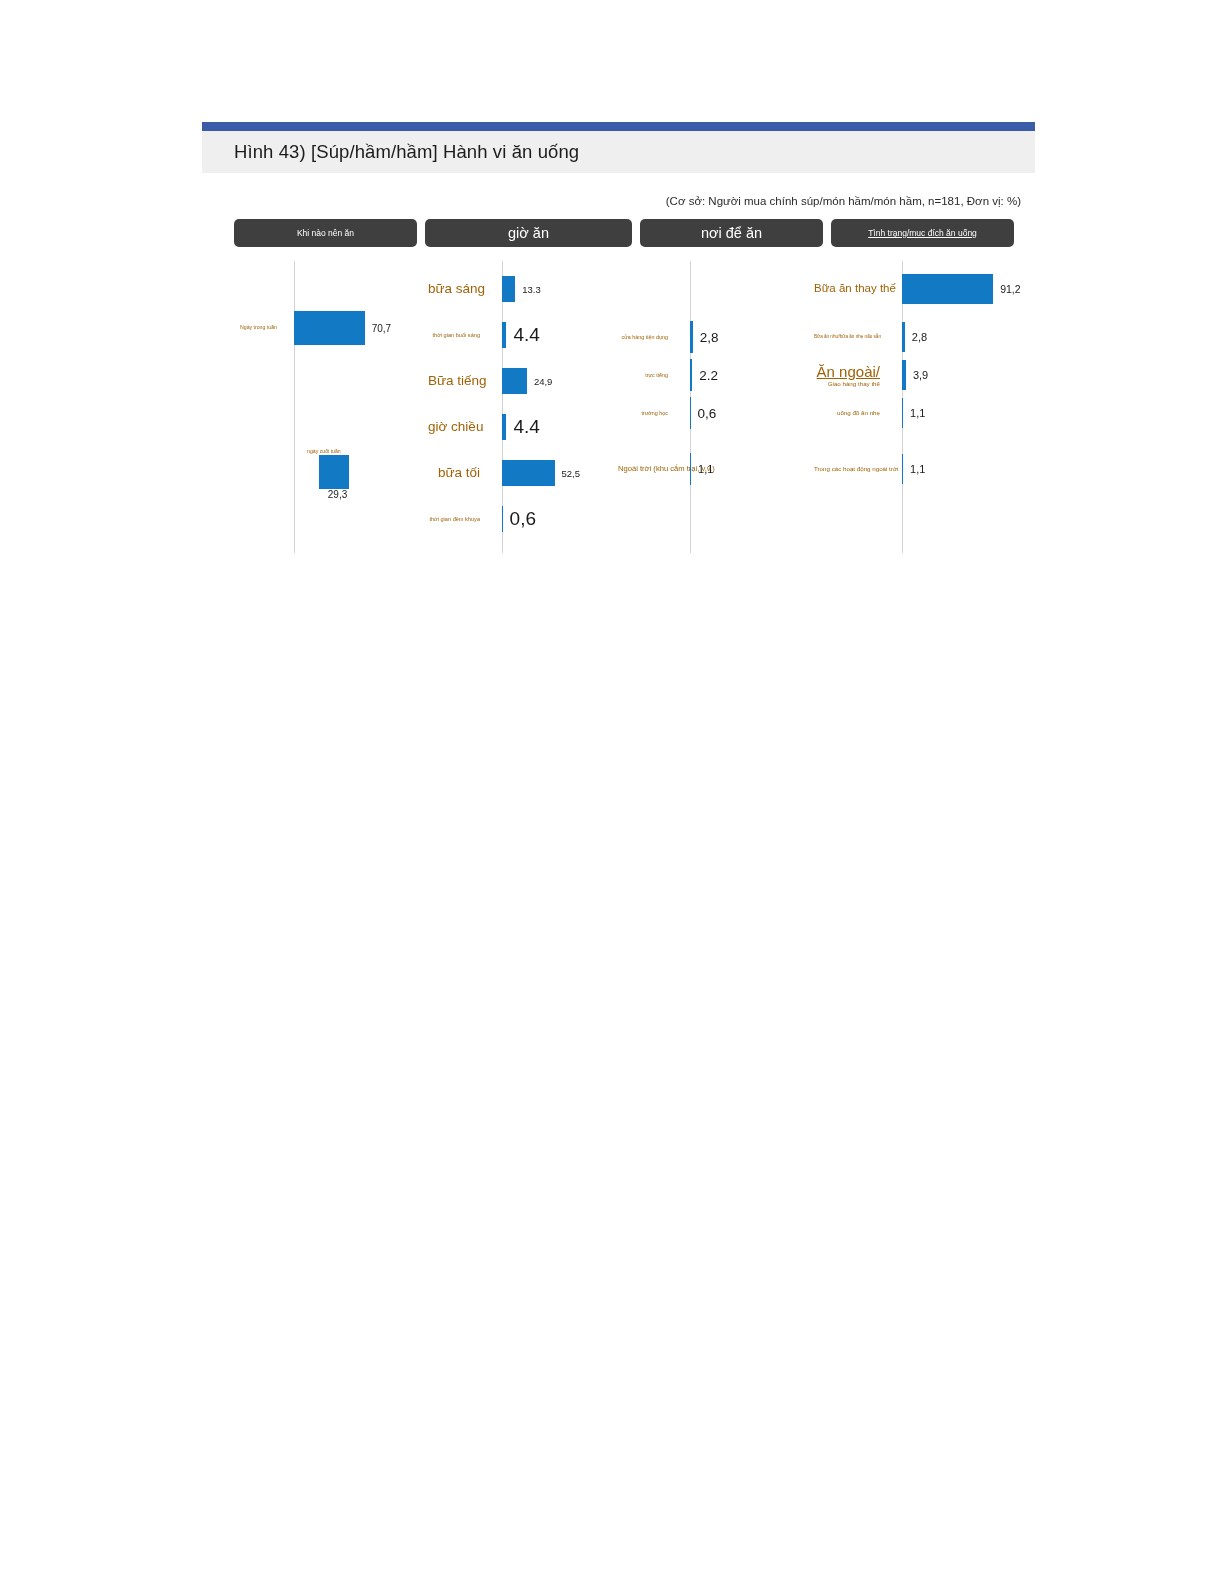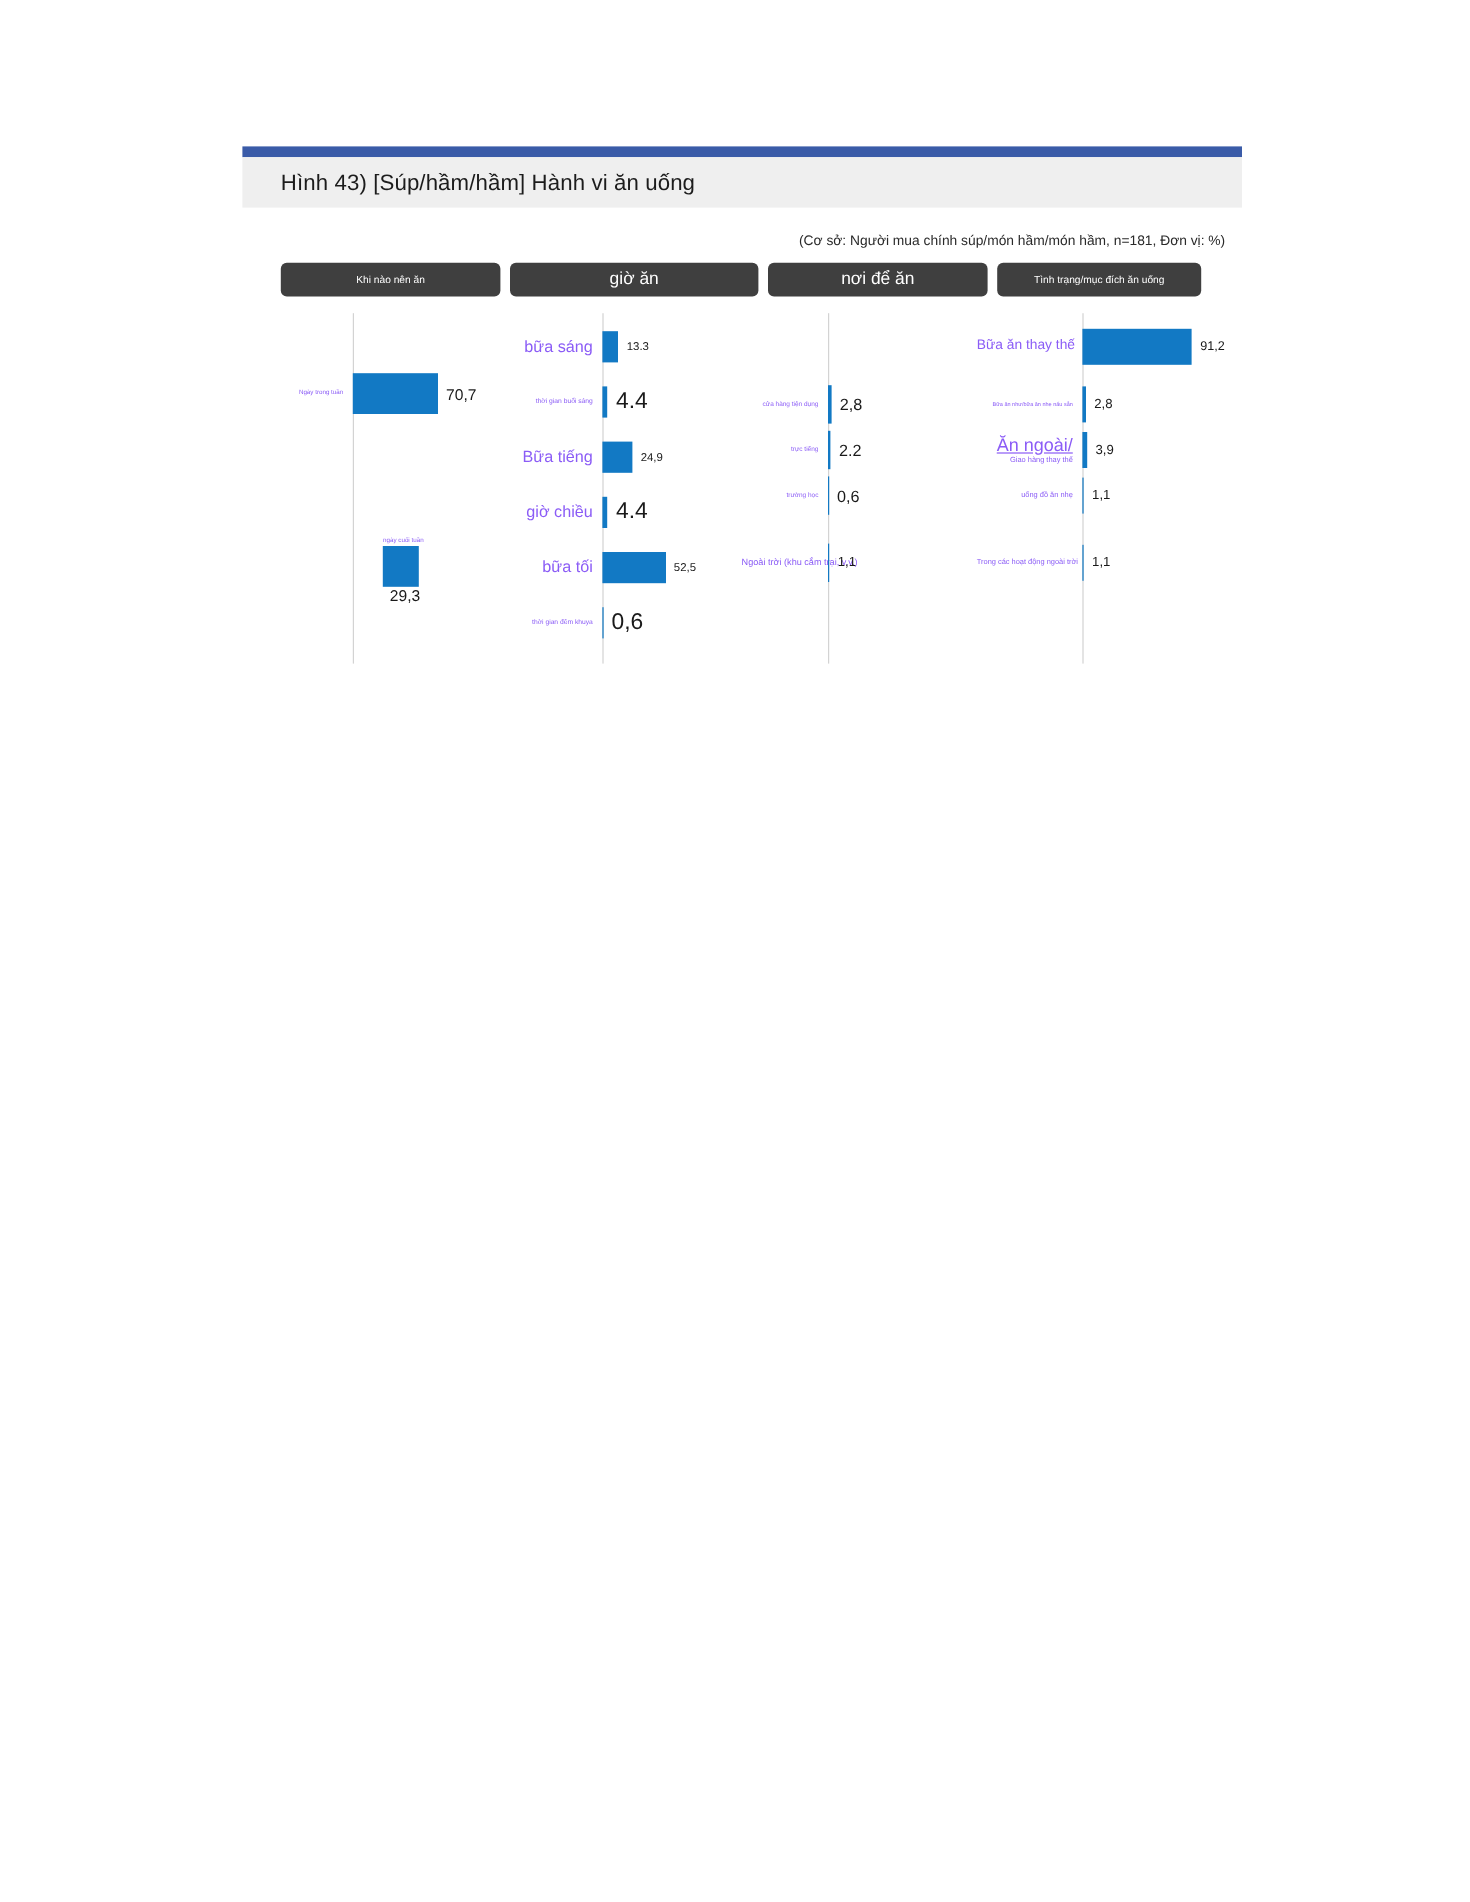--- a/index.html
+++ b/index.html
@@ -78,21 +78,21 @@
     box-sizing: border-box;
   }
   .tab-label { white-space: nowrap; }
 
   .tab.t0 { width: 183px; }
   .tab.t0 .tab-label { font-size: 8.5px; }
   .tab.t1 { width: 207px; }
   .tab.t1 .tab-label { font-size: 14.5px; }
   .tab.t2 { width: 183px; }
   .tab.t2 .tab-label { font-size: 14.5px; }
-  .tab.t3 { width: 170px; }
+  .tab.t3 { width: 183px; text-decoration: underline; }
   .tab.t3 .tab-label { font-size: 8.5px; }
 
   
   .charts {
     position: relative;
     margin-top: 14px;
     height: 292px;
     padding-left: 38px;
     box-sizing: border-box;
     display: flex;
@@ -116,42 +116,42 @@
     position: absolute;
     height: 40px;
     display: flex;
     align-items: center;
     box-sizing: border-box;
   }
   .cat {
     text-align: right;
     line-height: 1.15;
     white-space: nowrap;
-    padding-right: 8px;
-    box-sizing: border-box;
-    color: #8b5cf6;
+    padding-right: 22px;
+    box-sizing: border-box;
+    color: #a16207;
   }
   .bar {
     background: #1279c4;
     height: 100%;
     flex: none;
   }
   .val {
     padding-left: 7px;
     white-space: nowrap;
     color: #1a1a1a;
   }
 
   
   .p1 { width: 188px; }
   .p1 .axis { left: 54px; }
   .p1 .row { left: 0; width: 188px; }
   .p1 .cat { width: 54px; font-size: 5.2px; }
   .p1 .bar { height: 34px; }
-  .p1 .val { font-size: 13px; }
+  .p1 .val { font-size: 10px; }
   .p1 .r0 { top: 47px; }
   .p1 .r1 { top: 188px; flex-direction: column; }
 
   
   .p2 { width: 190px; }
   .p2 .axis { left: 74px; }
   .p2 .row { left: 0; width: 190px; }
   .p2 .cat { width: 74px; }
   .p2 .bar { height: 26px; }
   .p2 .r0 { top: 8px; }

